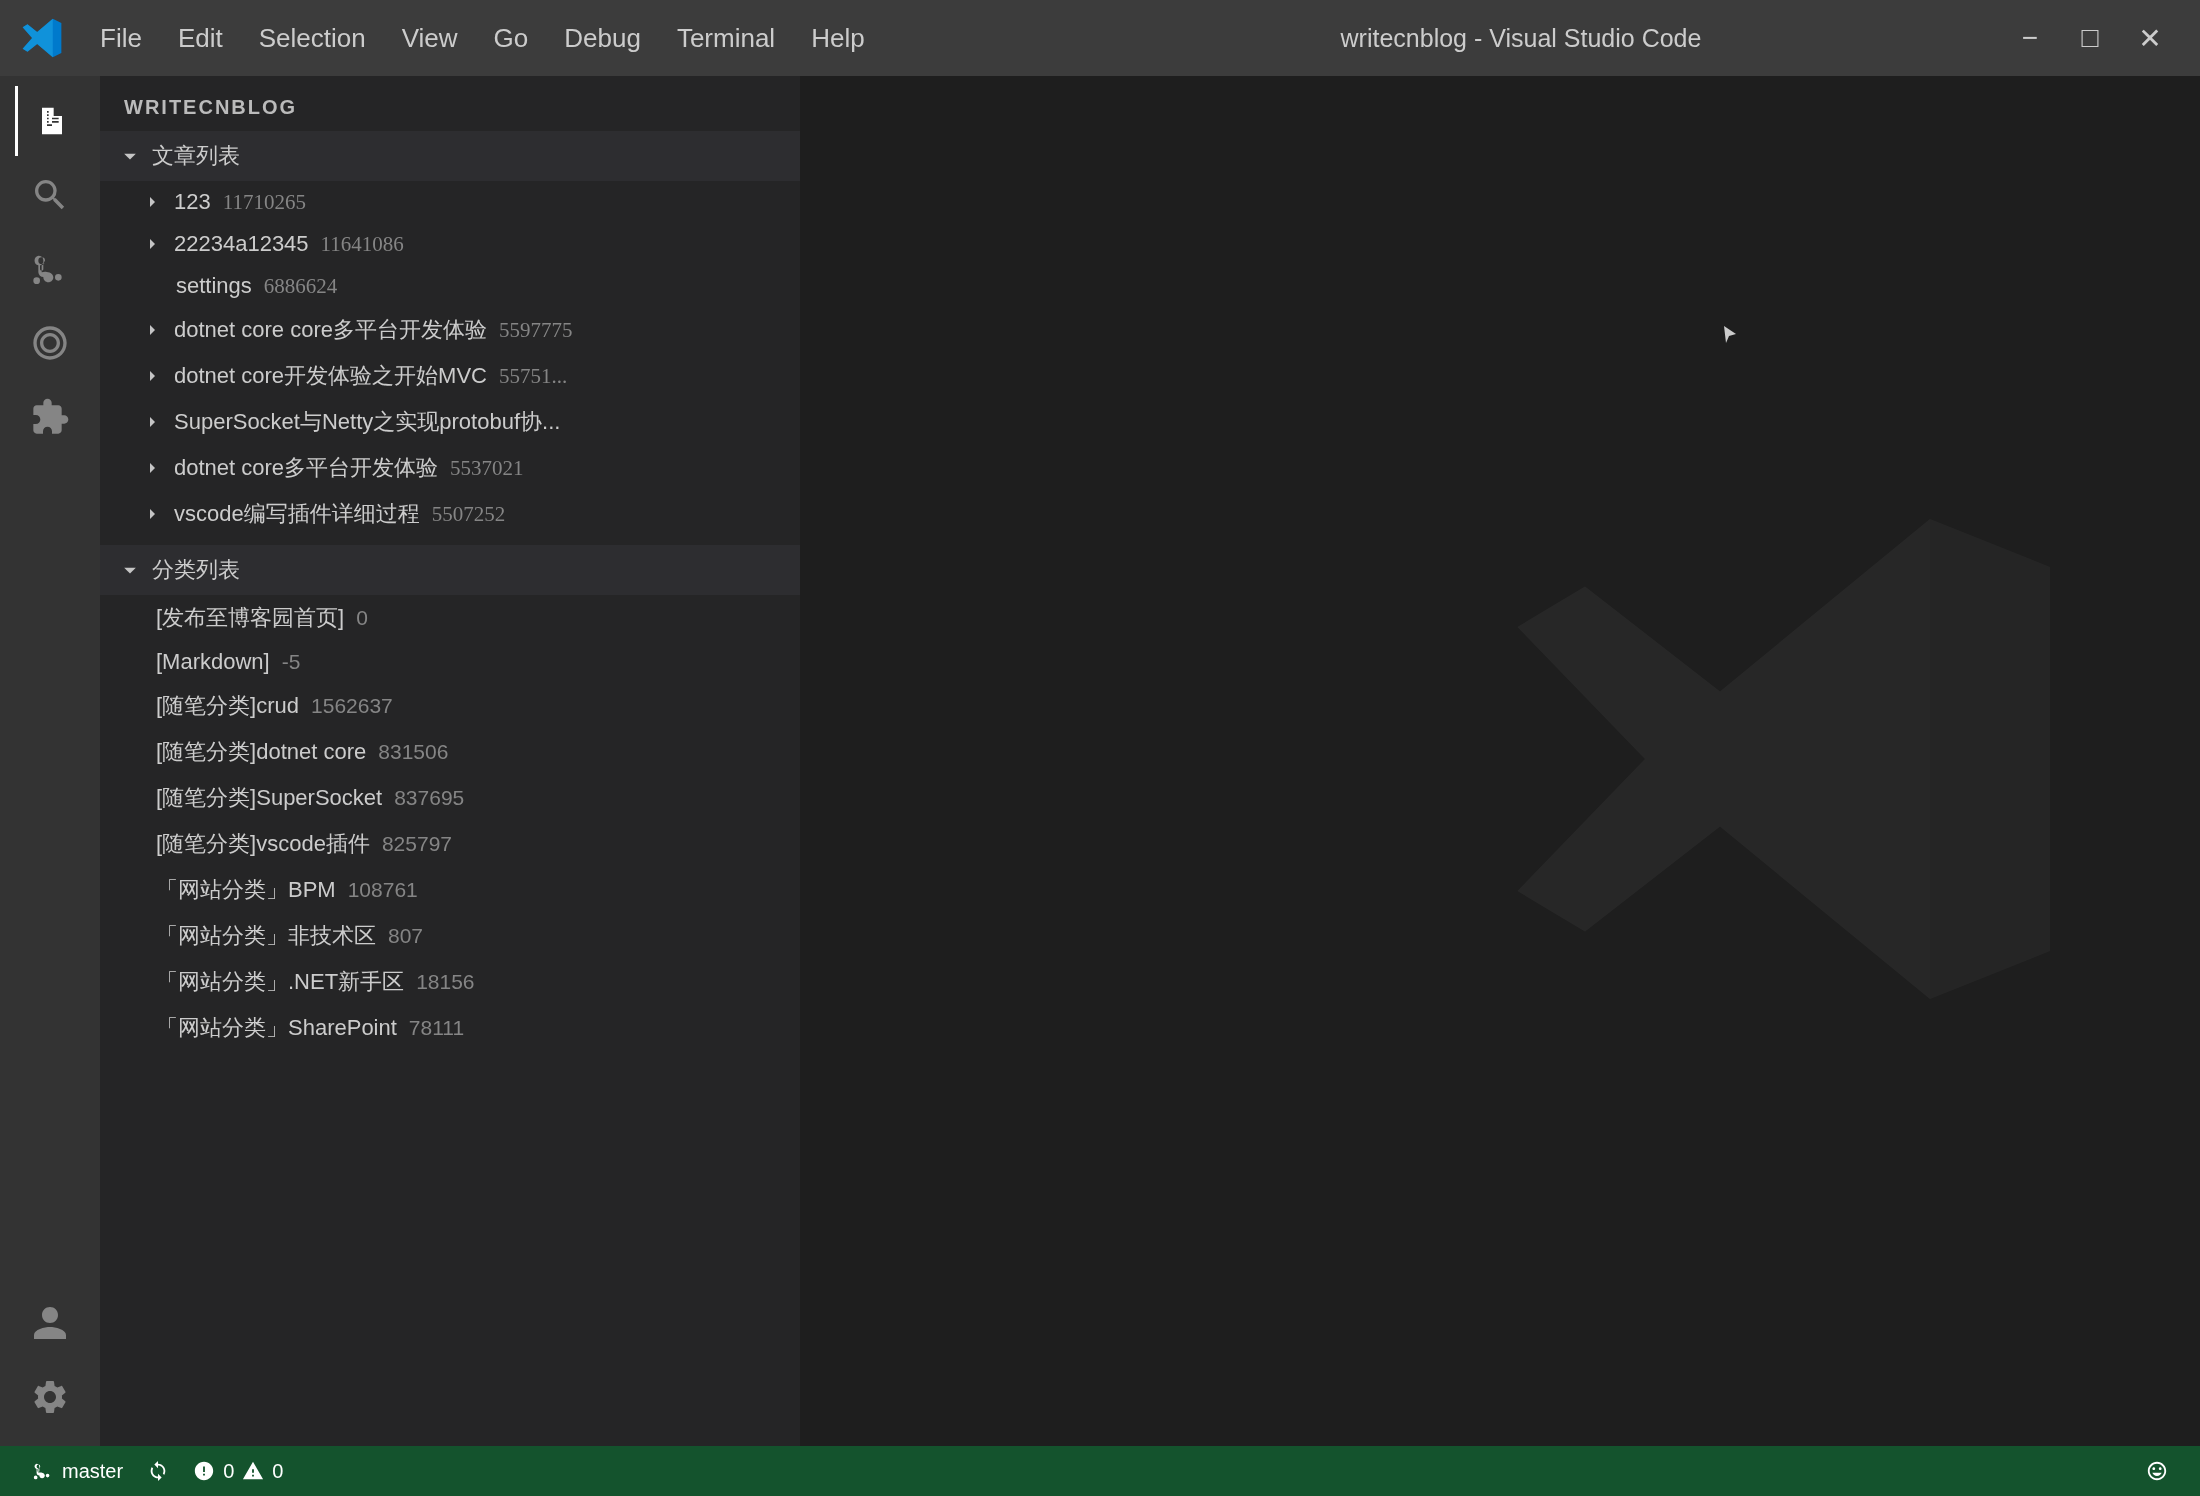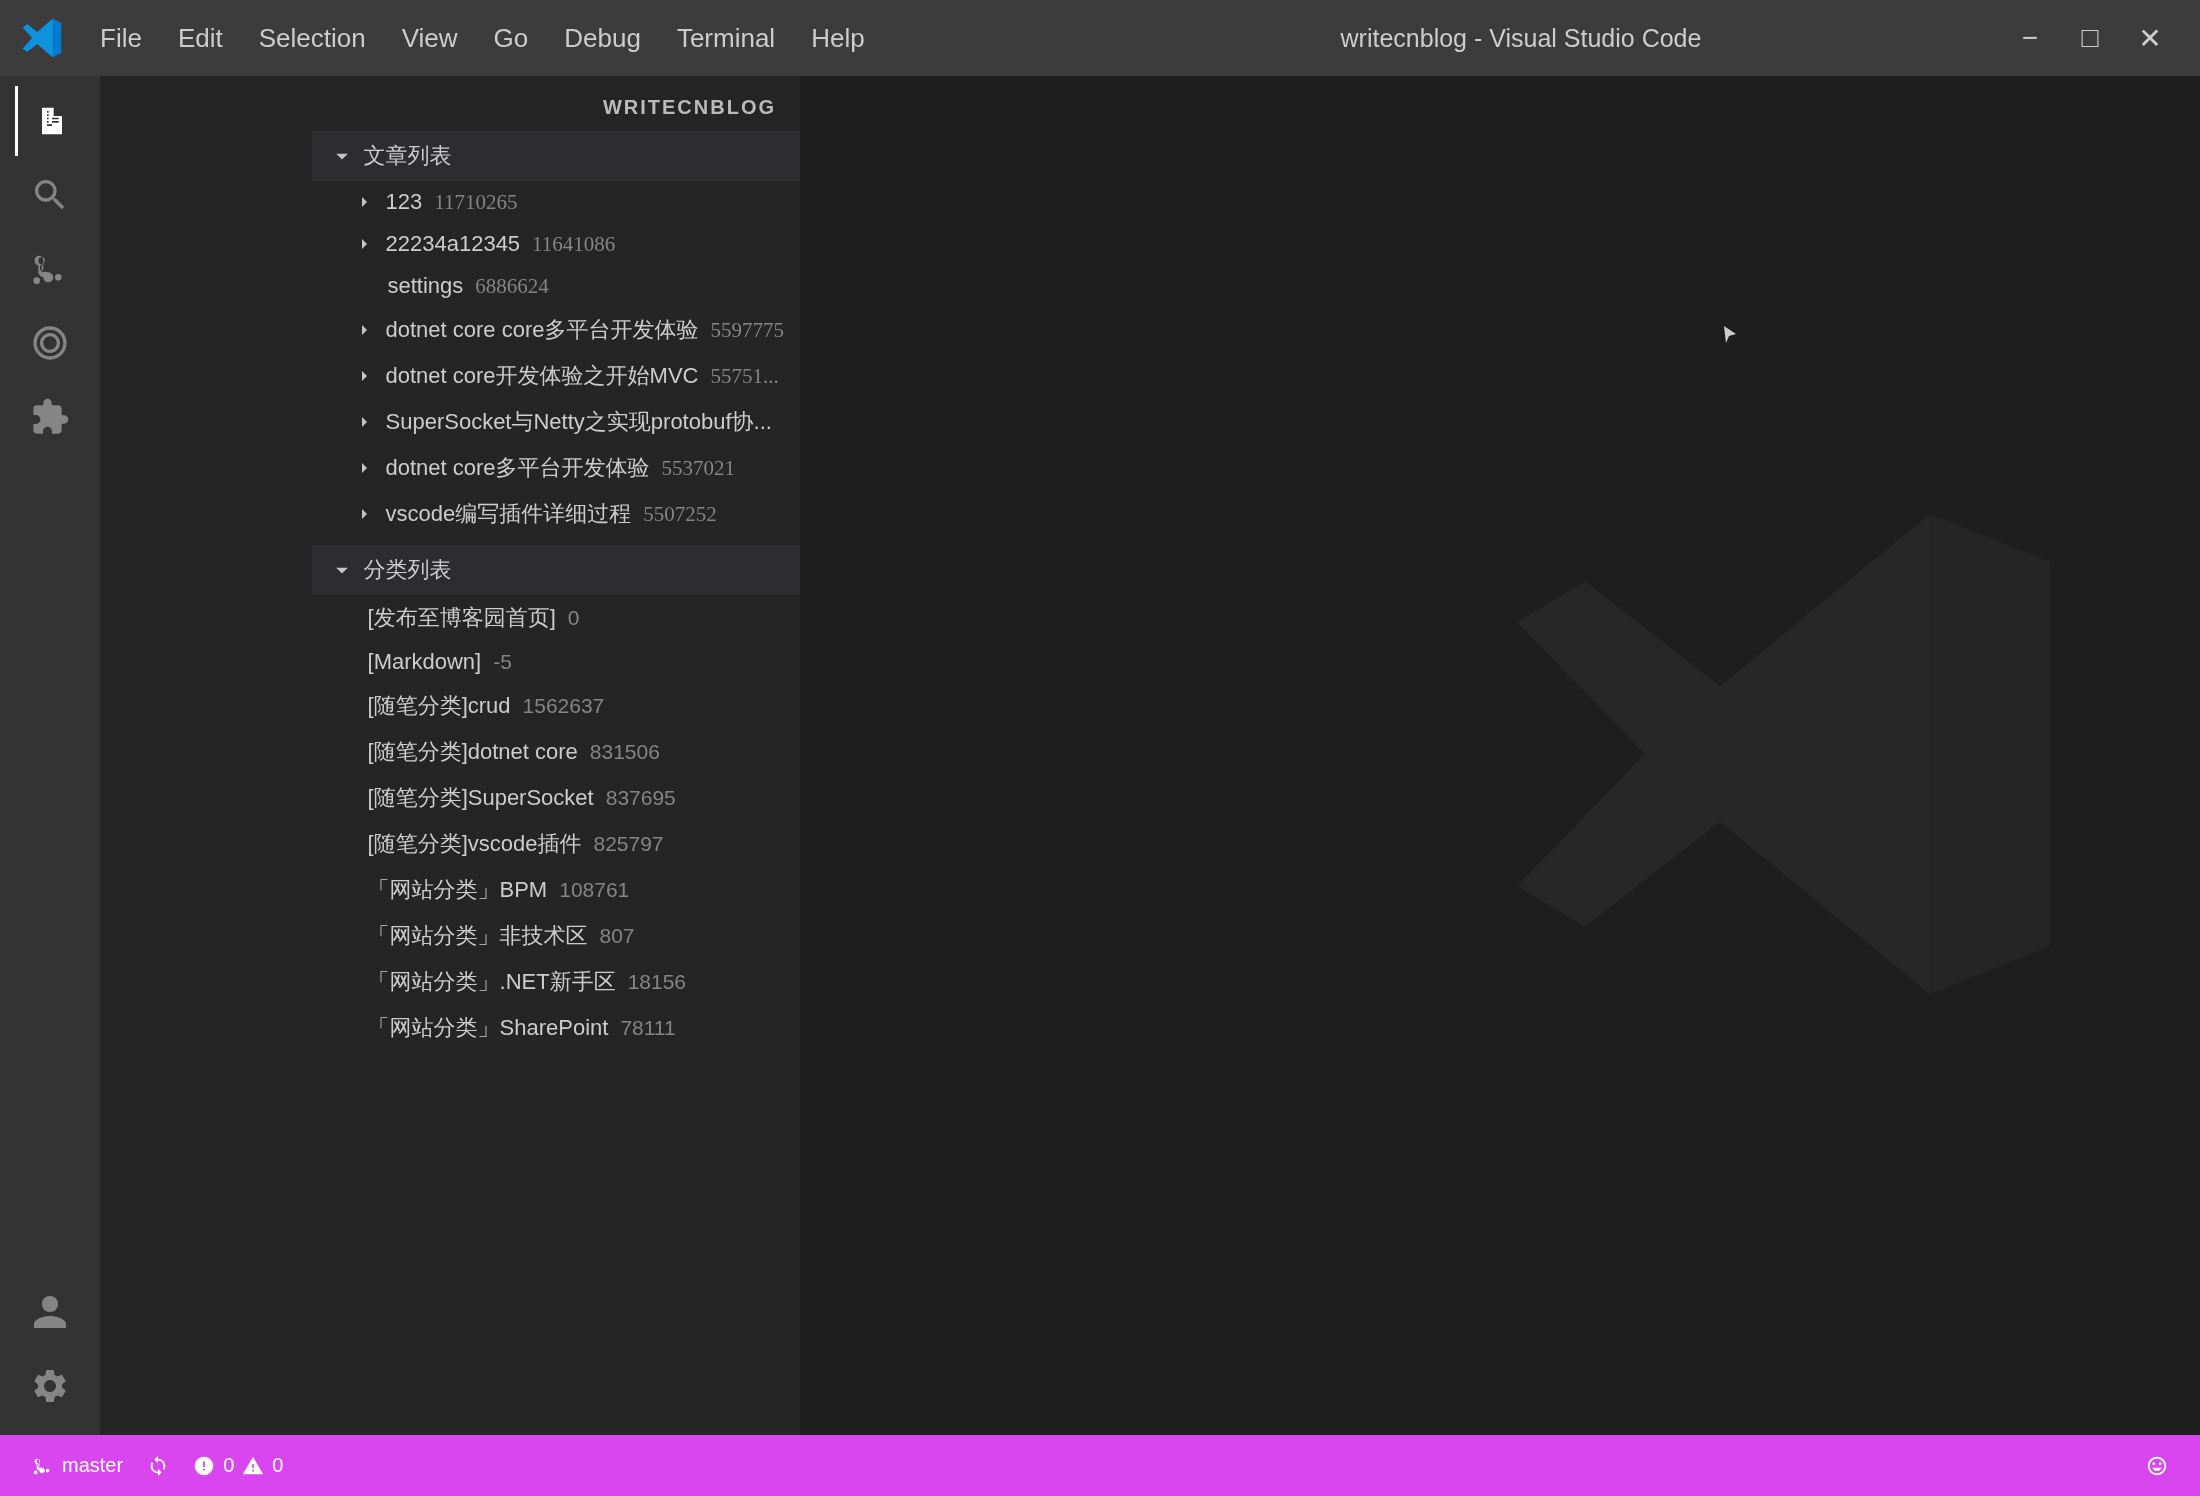--- a/index.html
+++ b/index.html
@@ -103,21 +103,20 @@
     .activity-spacer { flex: 1; }
 
     
     .sidebar {
       width: 700px;
       background: #252526;
       flex-shrink: 0;
       display: flex;
       flex-direction: column;
       overflow: hidden;
-      align-items: flex-end;
     }
     .sidebar-header {
       padding: 20px 24px 12px;
       color: #bbbbbb;
       font-size: 20px;
       font-weight: 600;
       letter-spacing: 2px;
       text-transform: uppercase;
       flex-shrink: 0;
     }
@@ -229,22 +228,22 @@
     
     .cursor-indicator {
       position: absolute;
       width: 20px;
       height: 20px;
       pointer-events: none;
     }
 
     
     .statusbar {
-      height: 61px;
-      background: #d946ef;
+      height: 50px;
+      background: #14532d;
       display: flex;
       align-items: center;
       padding: 0 20px;
       flex-shrink: 0;
     }
     .statusbar-item {
       color: #ffffff;
       font-size: 20px;
       padding: 0 12px;
       display: flex;

